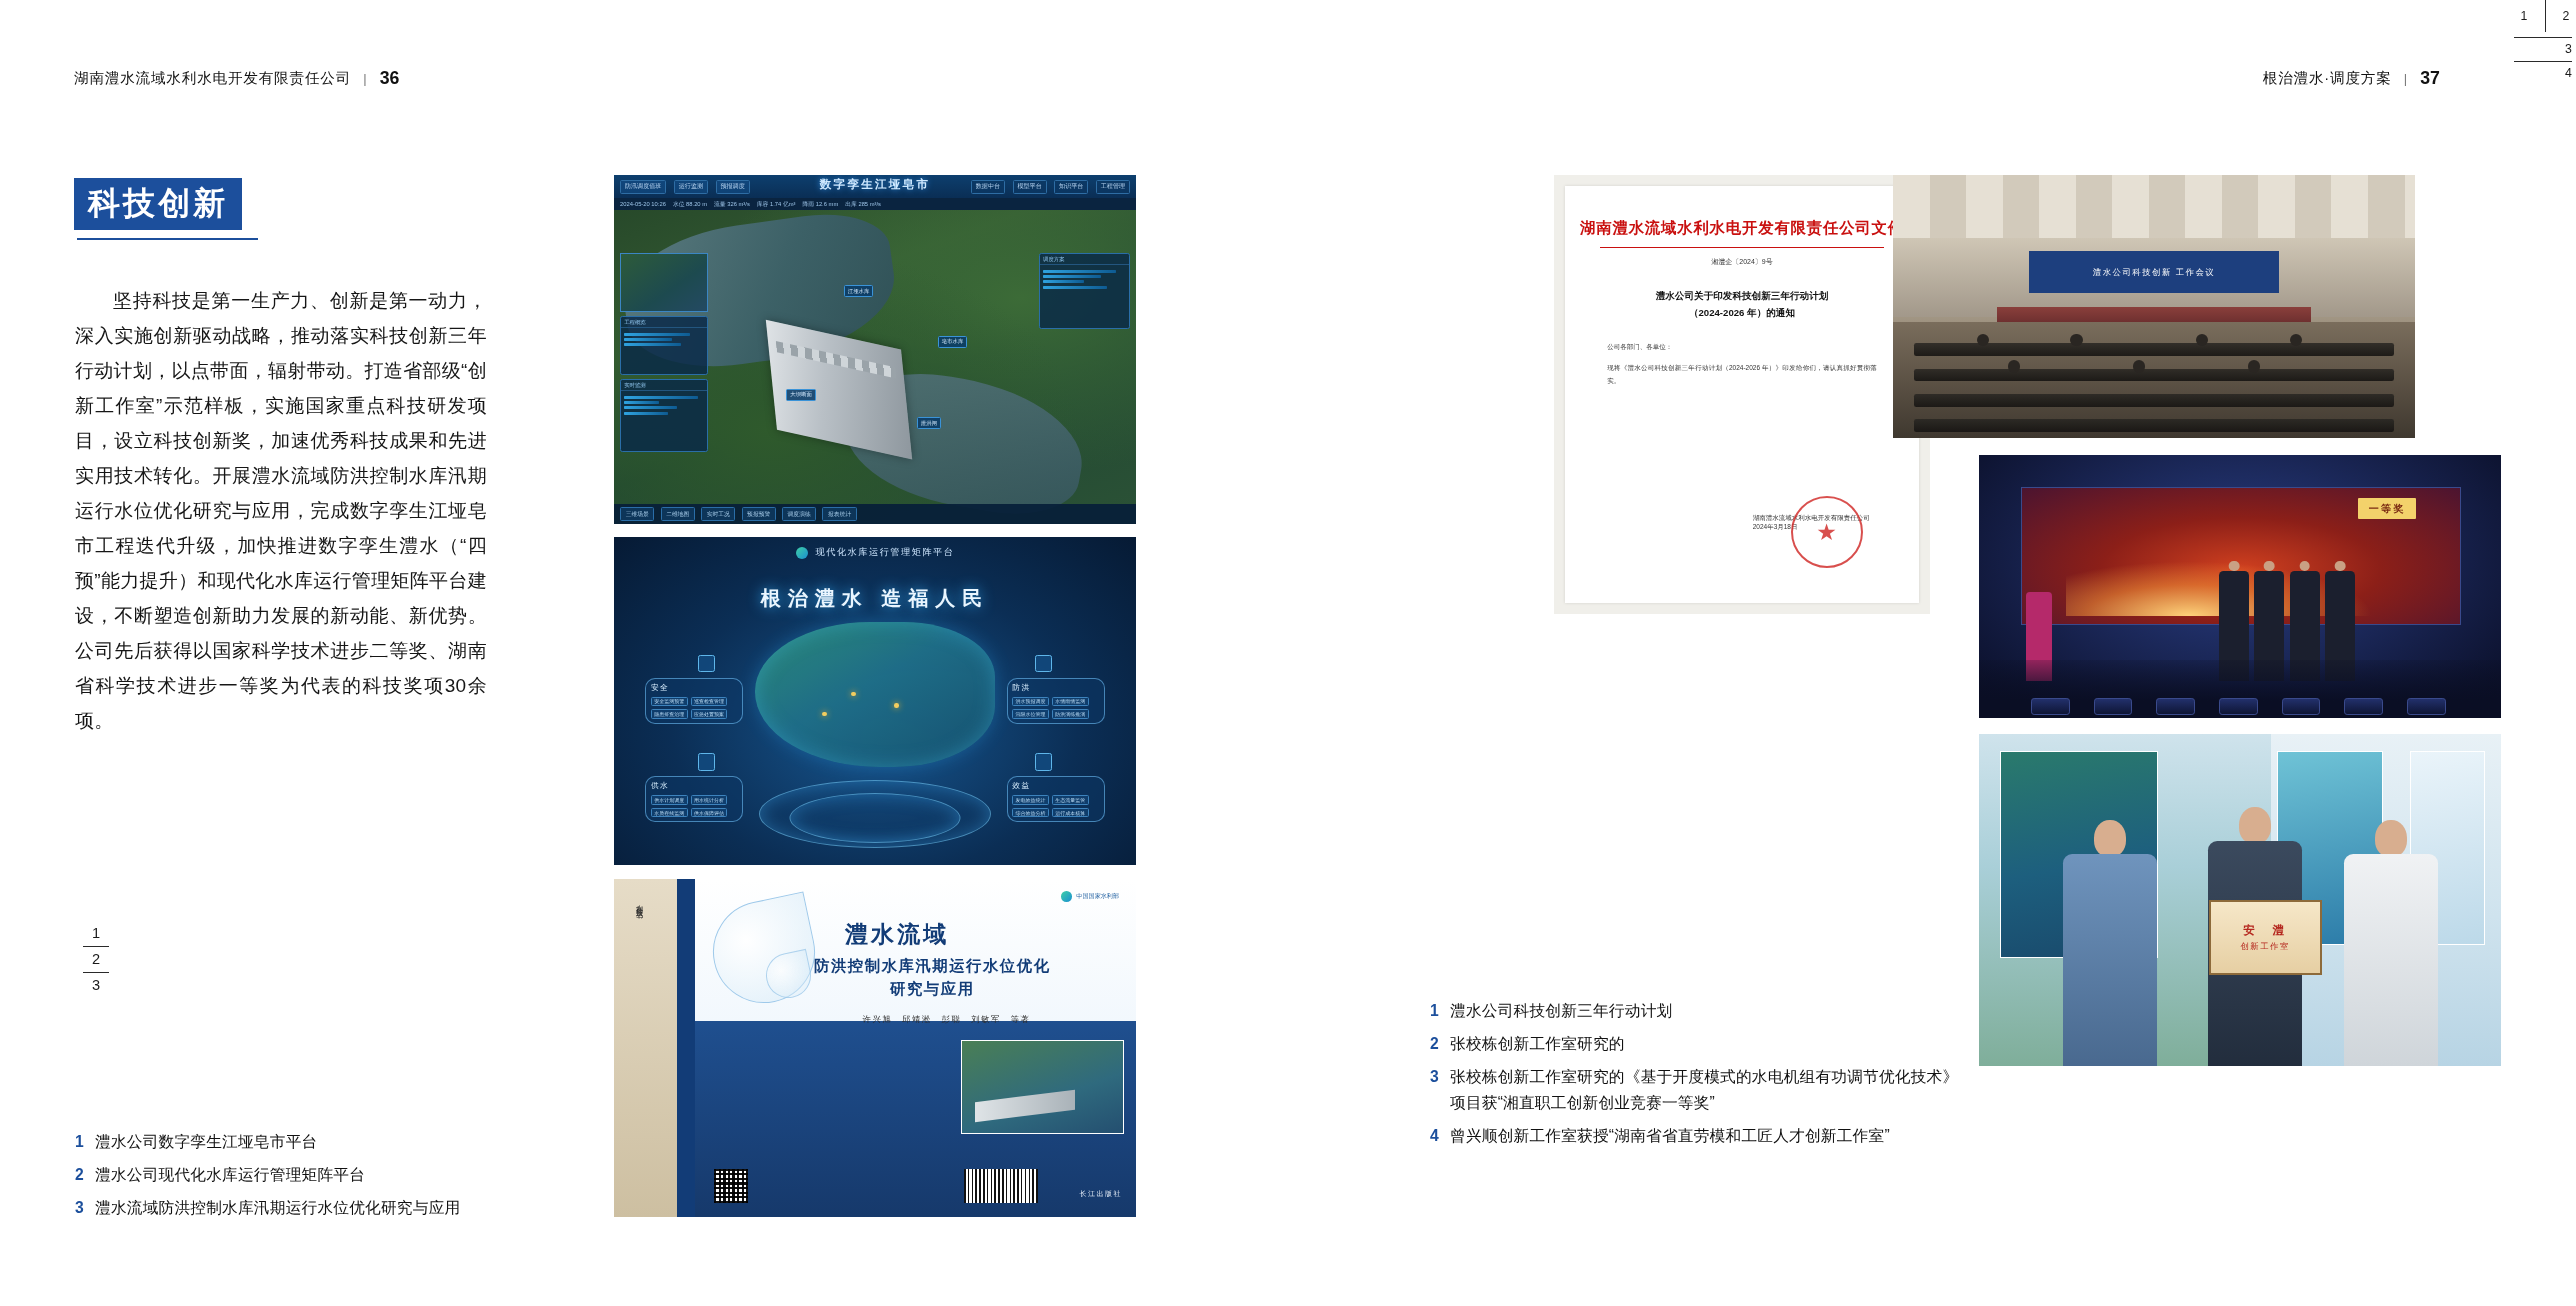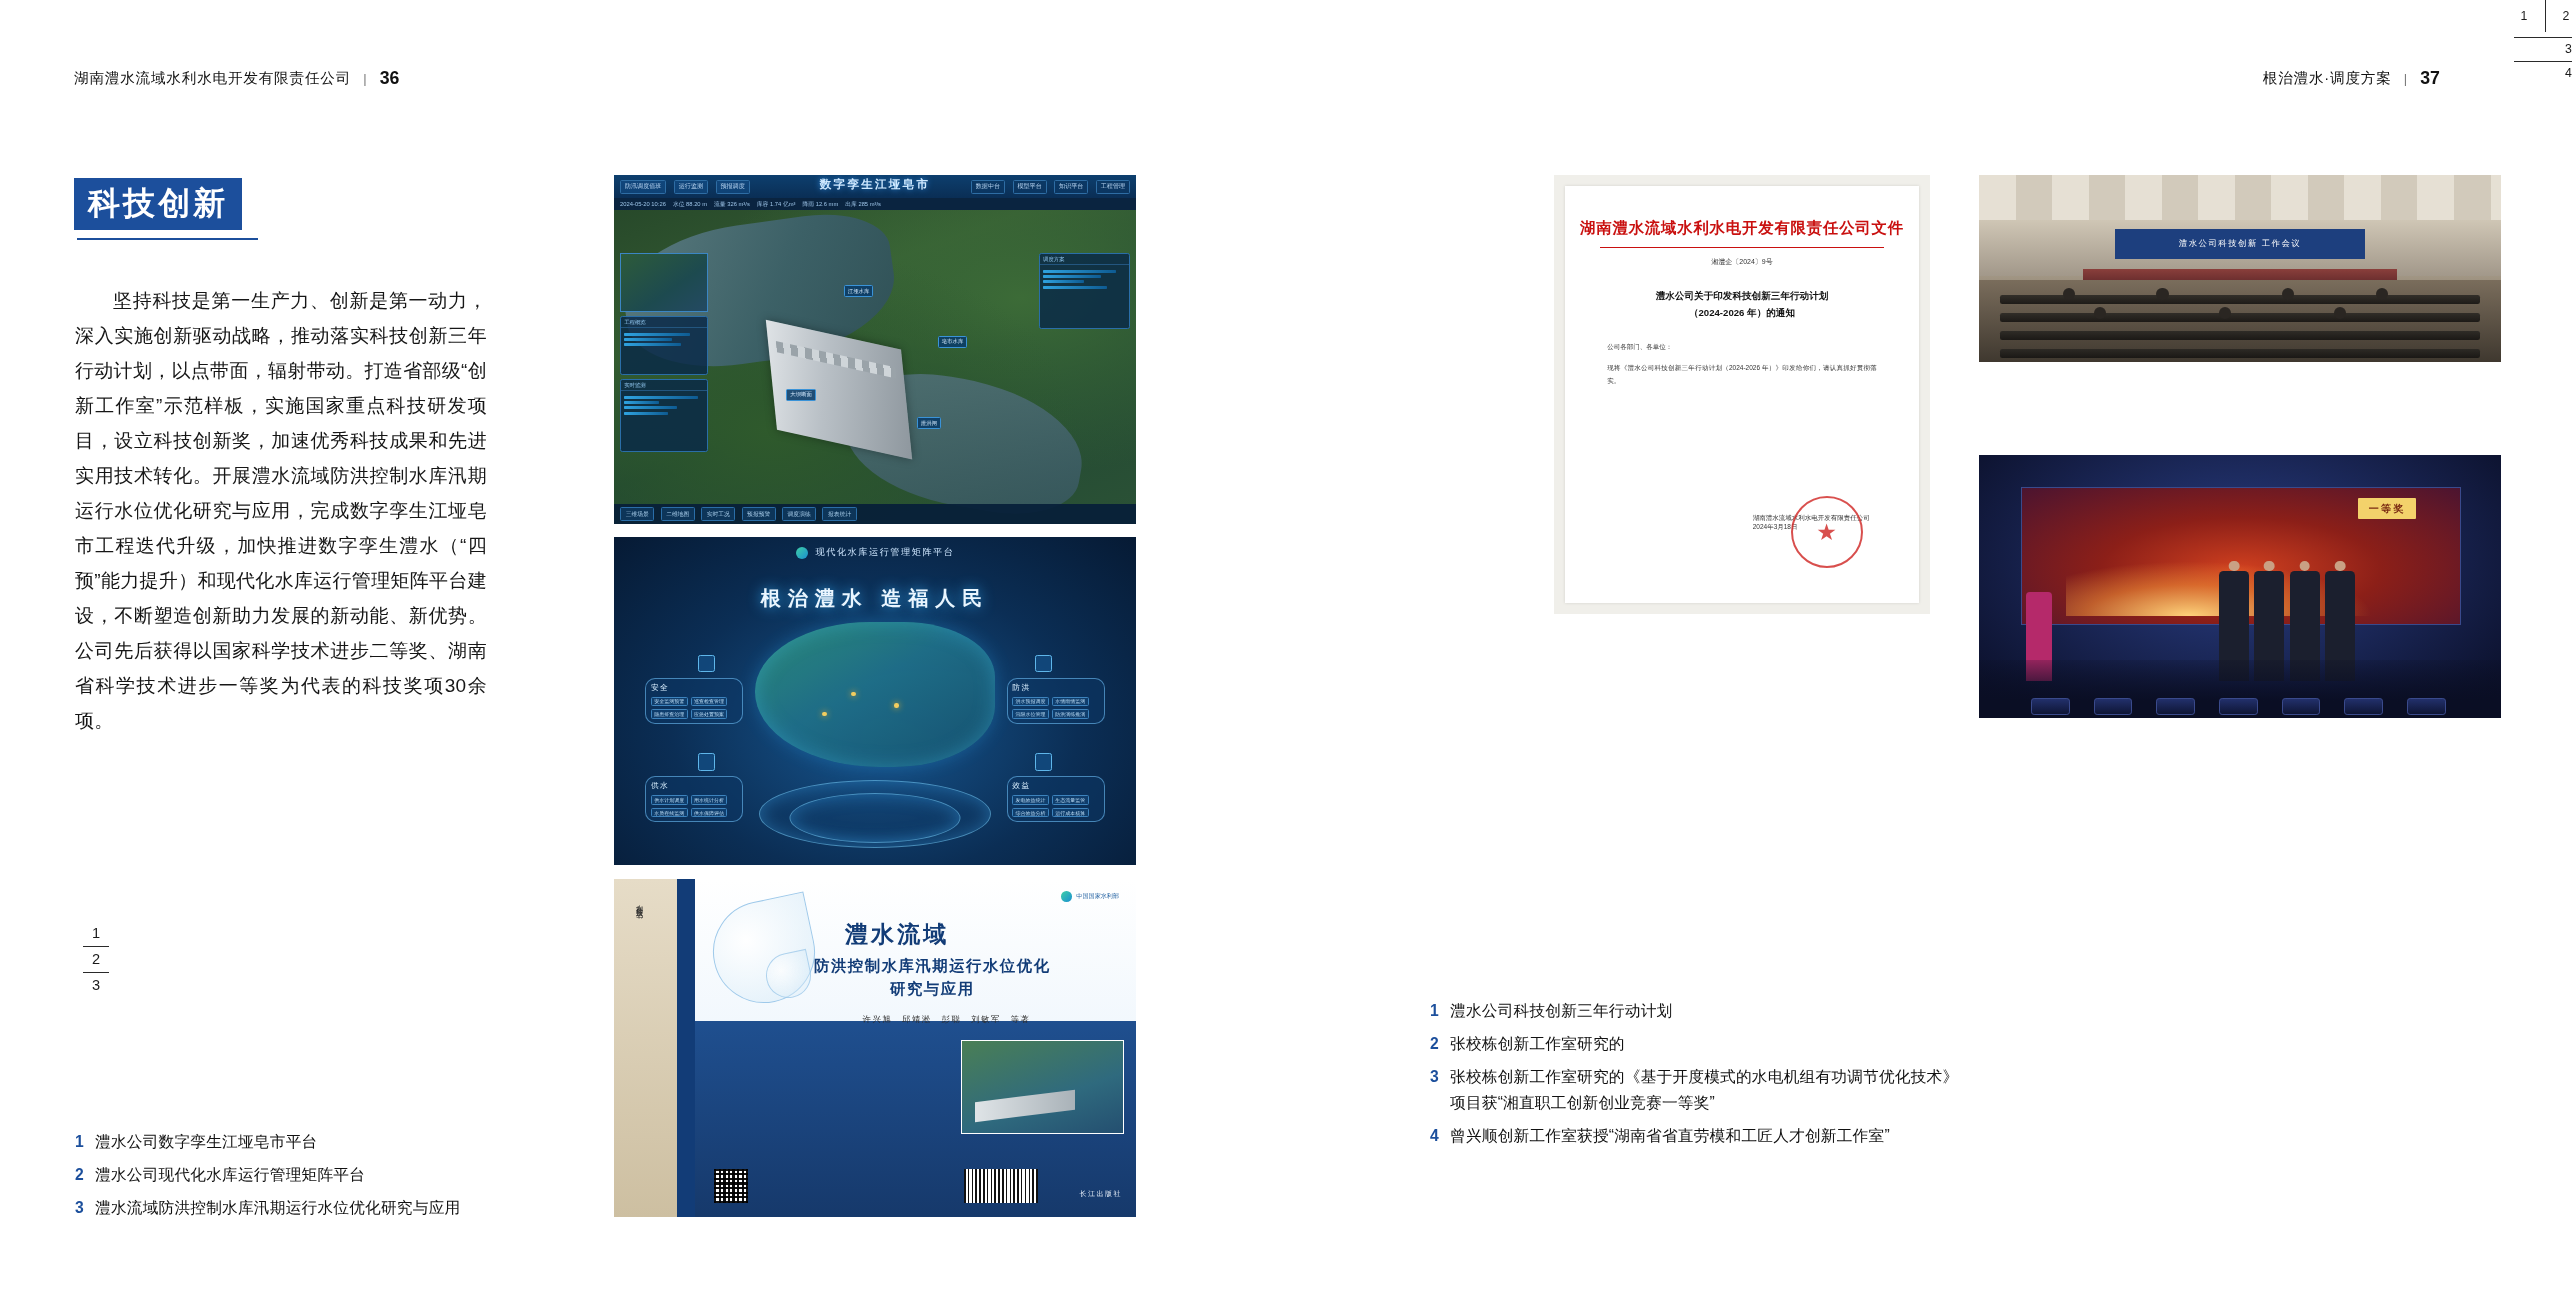--- a/index.html
+++ b/index.html
@@ -378,21 +378,21 @@
     position:absolute; right:14%; bottom:71px; font-size:6.5px; color:#333;
   }
   .doc-seal {
     position:absolute; right:16%; bottom:35px; width:68px; height:68px; border-radius:50%;
     border:2.3px solid #d2312f; opacity:.85;
     display:flex; align-items:center; justify-content:center;
   }
   .doc-seal .star { color:#d2312f; font-size:23px; line-height:1; }
 
   
-  #img-meeting { left: 1979px; top: 175px; width: 522px; height: 187px;
+  #img-meeting { left: 1893px; top: 175px; width: 522px; height: 263px;
     background: linear-gradient(180deg,#d9d2c4 0%,#b9ad99 38%,#5d5346 100%); }
   .mt-ceil { position:absolute; left:0; top:0; width:100%; height:24%;
     background:repeating-linear-gradient(90deg,#e6e0d4 0 7%,#d2cabb 7% 14%); }
   .mt-wall { position:absolute; left:0; top:24%; width:100%; height:30%;
     background:linear-gradient(180deg,#cfc6b5,#a2988a); }
   .mt-banner {
     position:absolute; left:26%; top:29%; width:48%; height:16%;
     background:#1d3f7e; color:#fff; font-size:8.4px; letter-spacing:1.5px;
     display:flex; align-items:center; justify-content:center; text-align:center; line-height:11.5px;
   }
@@ -754,20 +754,43 @@
       <div class="aw-pill" style="left:10%"></div>
       <div class="aw-pill" style="left:22%"></div>
       <div class="aw-pill" style="left:34%"></div>
       <div class="aw-pill" style="left:46%"></div>
       <div class="aw-pill" style="left:58%"></div>
       <div class="aw-pill" style="left:70%"></div>
       <div class="aw-pill" style="left:82%"></div>
     </div>
   </div>
 
+  <div class="img" id="img-plaque">
+    <div class="pl-wallL"></div>
+    <div class="pl-wallR"></div>
+    <div class="pl-poster"></div>
+    <div class="pl-poster2"></div>
+    <div class="pl-poster3"></div>
+    <div class="pl-person pl-p1">
+      <div class="head"></div>
+        <div class="body"></div>
+    </div>
+    <div class="pl-person pl-p2">
+      <div class="head"></div>
+        <div class="body"></div>
+    </div>
+    <div class="pl-person pl-p3">
+      <div class="head"></div>
+        <div class="body"></div>
+    </div>
+    <div class="pl-board">
+      <div class="l1">安　澧</div>
+      <div class="l2">创新工作室</div>
+    </div>
+  </div>
 
   <div class="idx-right">
     <div class="row">
       <span style="width:20px; text-align:center">1</span>
       <span class="vline"></span>
       <span style="width:20px; text-align:center">2</span>
     </div>
     <div style="width:58px; height:0.8px; background:#2a2a2a; margin:4.6px 0 4.6px 0;"></div>
     <div style="text-align:right; width:58px;">
       <span>3</span>

